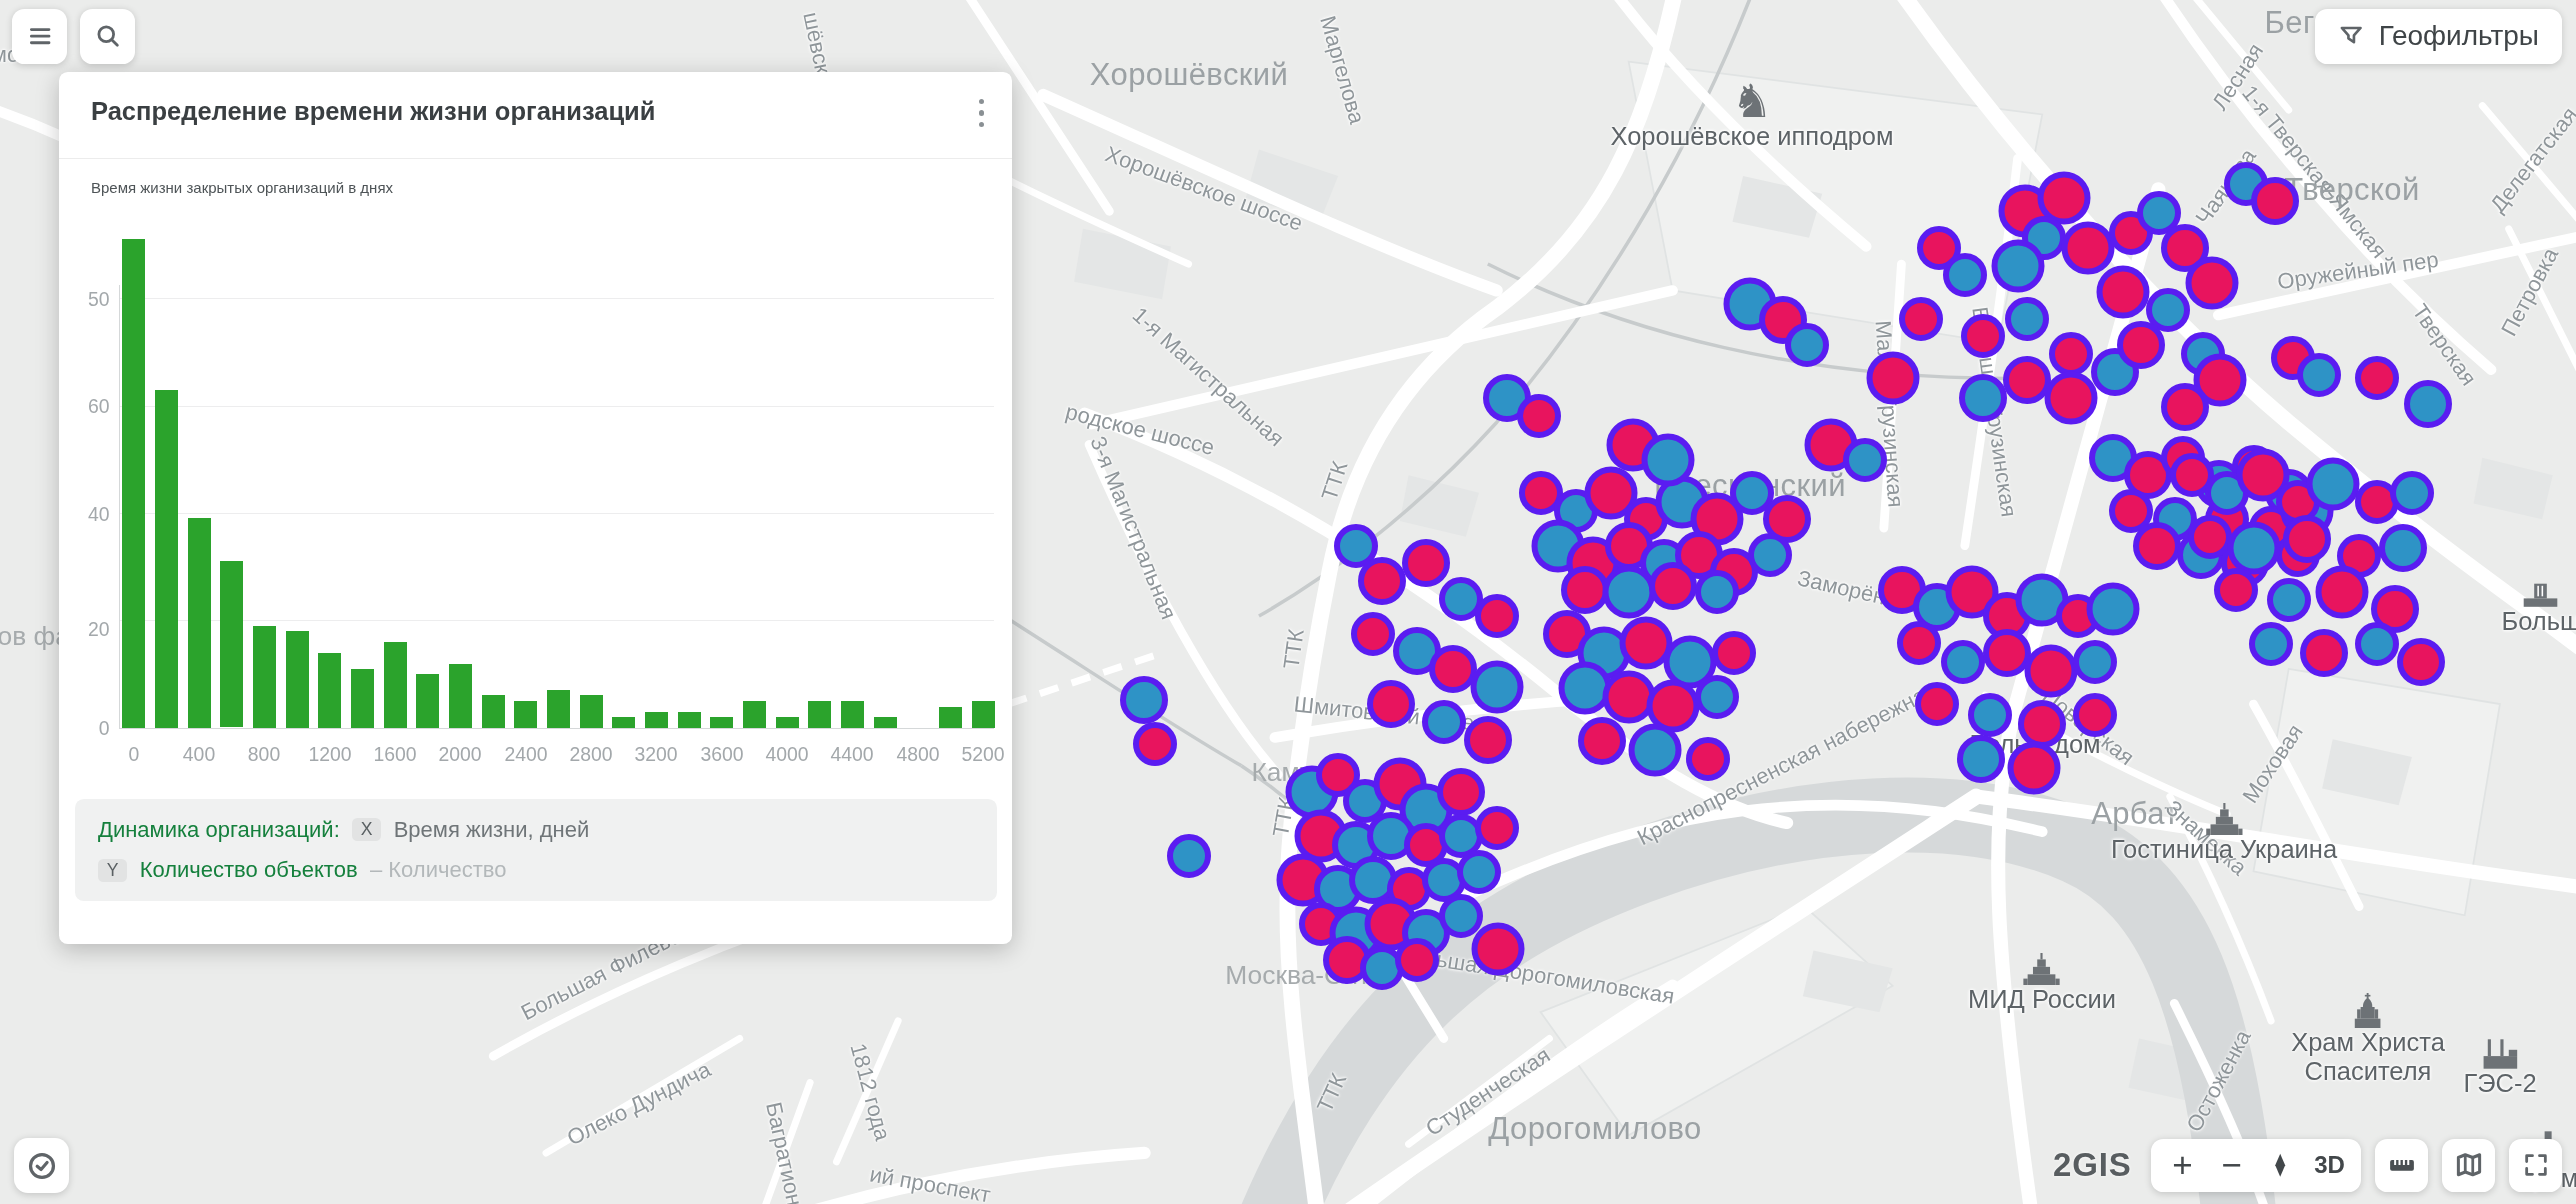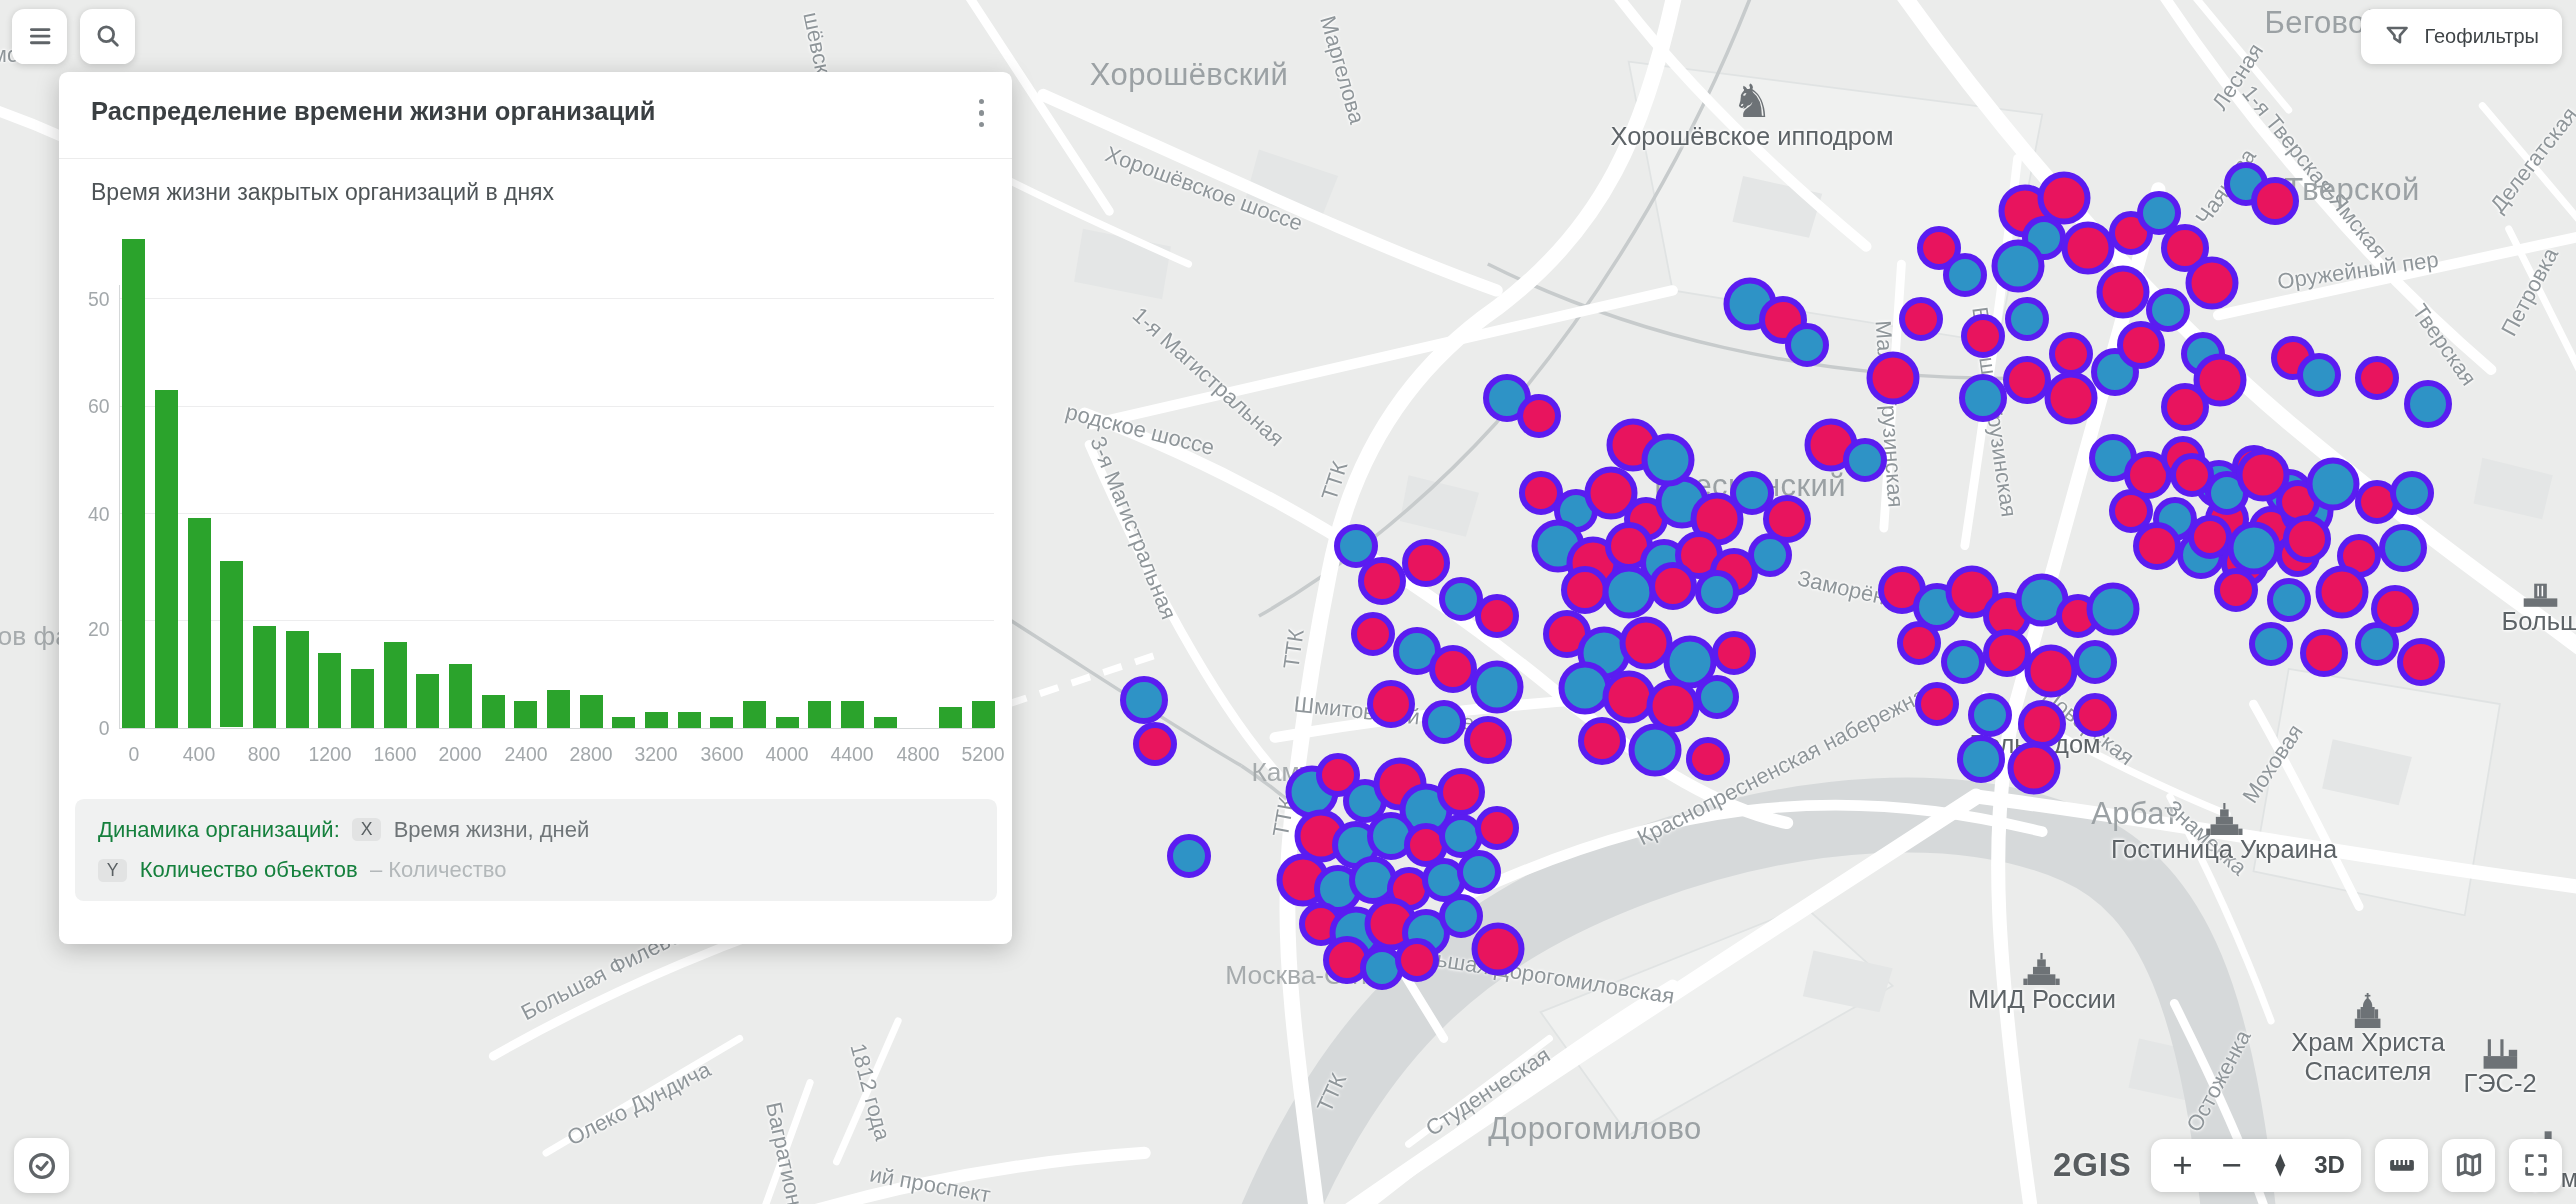--- a/index.html
+++ b/index.html
@@ -39,21 +39,21 @@
 
   #top-left{position:absolute;left:12.3px;top:8.8px;display:flex;gap:13.2px;z-index:60;align-items:center;}
   #breadcrumb-pill{height:55px;padding:0 23px;display:flex;align-items:center;gap:16px;
     background:#fff;border-radius:12.3px;box-shadow:0 1.8px 7px rgba(0,0,0,.16);}
   #breadcrumb-pill .bc1{color:#4c5256;font-size:23px;}
   #breadcrumb-pill .slash{color:#bcc1c3;font-size:23px;}
   #breadcrumb-pill .bc2{color:#2e3336;font-size:23px;font-weight:700;}
   #breadcrumb-pill .vsep{width:0.9px;height:33px;background:#e3e5e6;margin:0 3.5px;}
 
   #geo-btn{position:absolute;right:14px;top:8.8px;height:55px;padding:0 23px;gap:14px;z-index:60;}
-  #geo-btn span{font-size:20px;color:#3f4447;}
+  #geo-btn span{font-size:28px;color:#3f4447;}
 
   #bottom-right{position:absolute;right:14px;bottom:12.3px;display:flex;gap:14px;align-items:center;z-index:60;}
   #logo-2gis{font-size:33px;font-weight:800;color:#585d60;letter-spacing:0.9px;margin-right:5.3px;
     text-shadow:0 0 3.5px #fff;}
   #zoom-pill{height:53px;border-radius:12.3px;background:#fff;box-shadow:0 1.8px 7px rgba(0,0,0,.16);
     display:flex;align-items:center;padding:0 7px;}
   #zoom-pill .zbtn{width:49px;height:49px;display:flex;align-items:center;justify-content:center;
     font-size:35px;color:#42474a;cursor:pointer;}
   #zoom-pill .z3d{font-size:24px;font-weight:700;color:#42474a;}
   .sq-btn{width:53px;height:53px;border-radius:12.3px;}
@@ -61,21 +61,21 @@
   #clock-btn{position:absolute;left:14px;bottom:10.6px;width:55px;height:55px;border-radius:14px;z-index:60;}
 
   
   #panel{position:absolute;left:59px;top:72px;width:953px;height:872px;background:#fff;
     border-radius:8.8px;box-shadow:0 5.3px 23px rgba(0,0,0,.22);z-index:40;}
   #panel .title{position:absolute;left:32px;top:25px;font-size:25.5px;font-weight:700;color:#3a3f42;}
   #panel .kebab{position:absolute;left:909px;top:21px;width:26.4px;height:40px;
     display:flex;flex-direction:column;align-items:center;justify-content:center;gap:6.2px;cursor:pointer;}
   #panel .kebab i{width:5.3px;height:5.3px;border-radius:50%;background:#8a9094;}
   #panel .hdiv{position:absolute;left:0;top:86px;width:100%;height:0.9px;background:#ececec;}
-  #panel .subtitle{position:absolute;left:32px;top:107px;font-size:23px;color:#4e5457;}
+  #panel .subtitle{position:absolute;left:32px;top:107px;font-size:15px;color:#4e5457;}
   #chart{position:absolute;inset:0;}
   .grid-line{position:absolute;height:0.9px;background:#ededee;}
   .base-line{position:absolute;height:0.9px;background:#d5d8d9;}
   .axis-line{position:absolute;width:0.9px;background:#d5d8d9;}
   .ytick{position:absolute;width:40px;text-align:right;font-size:19.4px;color:#a3a8ab;}
   .xtick{position:absolute;transform:translateX(-50%);font-size:19.4px;color:#a3a8ab;}
   .bar{position:absolute;background:#2ba32c;}
   #panel .footer{position:absolute;left:16px;top:727px;width:922px;height:102px;background:#f0f1f1;
     border-radius:8.8px;box-sizing:border-box;padding:17.6px 23px;display:flex;flex-direction:column;justify-content:space-between;}
   .frow{display:flex;align-items:center;gap:12.3px;font-size:22px;}

